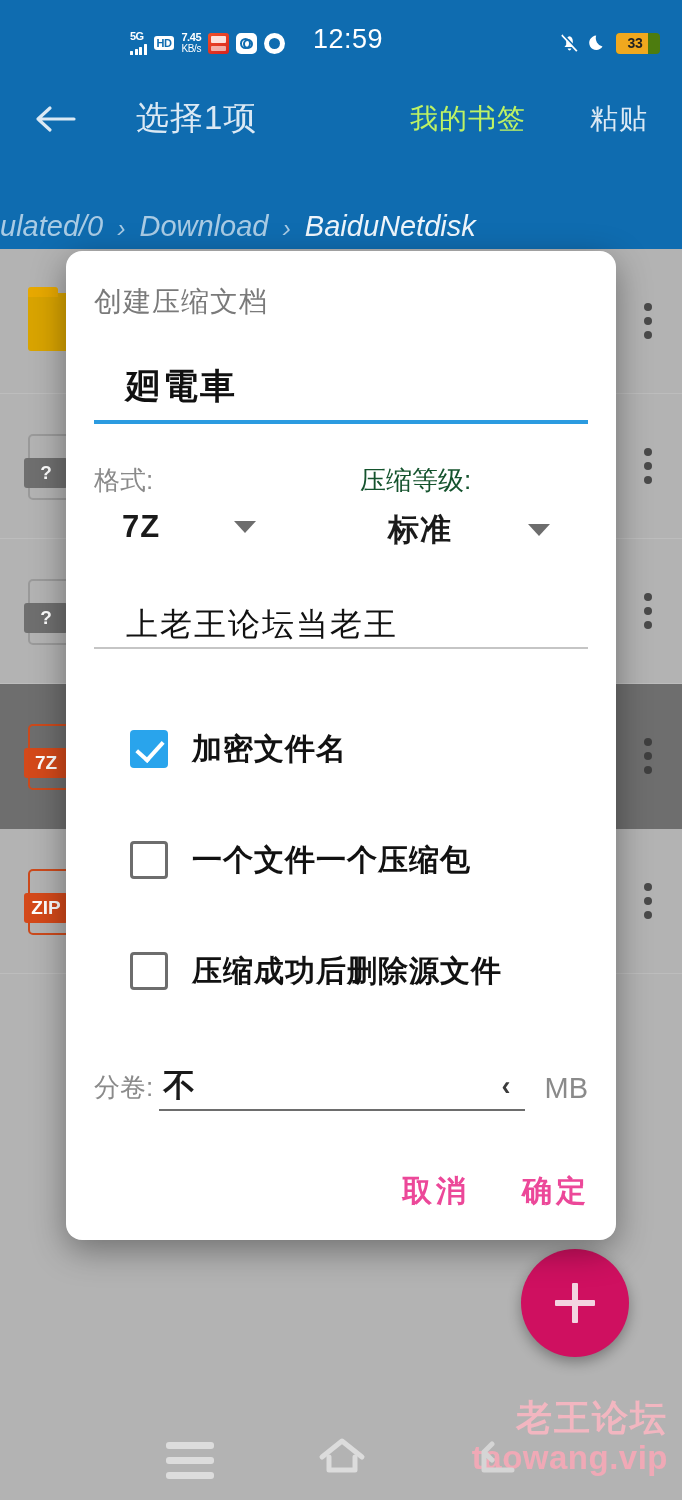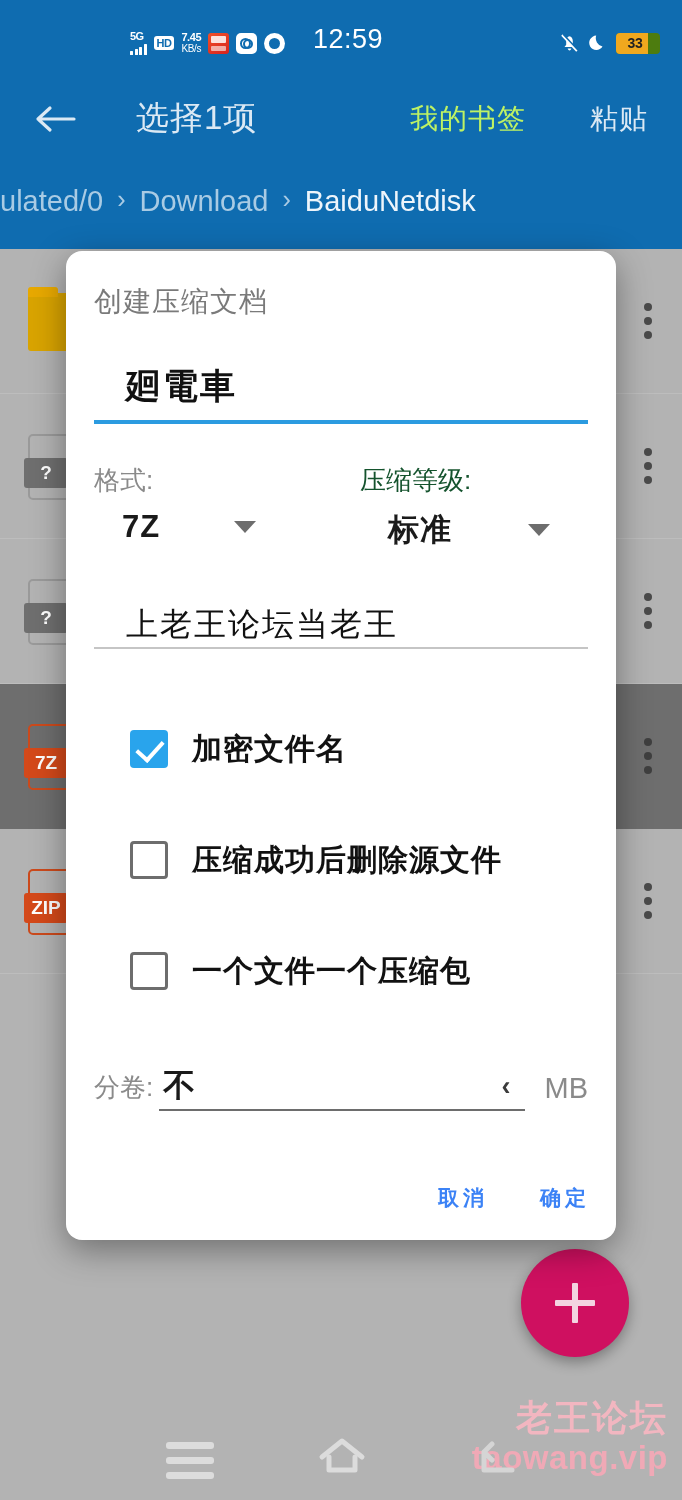--- a/index.html
+++ b/index.html
@@ -85,21 +85,21 @@
   .tb-title {
     position:absolute; left:136px; top:14px;
     font-size:33px; color:#dbe9f4; letter-spacing:1px;
   }
   .tb-action1 { position:absolute; left:410px; top:18px; font-size:28px; color:#bef264; letter-spacing:1px; }
   .tb-action2 { position:absolute; left:590px; top:18px; font-size:28px; color:#dbe9f4; letter-spacing:1px; }
 
   
   .breadcrumb {
     position:absolute; left:0; top:185px; width:682px; height:58px;
-    display:flex; align-items:flex-start; white-space:nowrap;
+    display:flex; align-items:flex-end; white-space:nowrap;font-style:italic;
   }
   .crumb { font-size:29px; color:#a9cbe4; }
   .crumb.current { color:#eef5fb; }
   .crumb-sep { font-size:25px; color:#a9cbe4; margin:0 14px; }
 
   
   .filelist {
     position:absolute; left:0; top:249px; width:682px; height:1160px;
     background:#b3b3b3;
   }
@@ -227,21 +227,21 @@
   }
   .split-value { font-size:32px; color:#1a1a1a; font-weight:bold; padding-left:4px; }
   .split-chev {
     position:absolute; right:14px; top:8px; font-size:27px; color:#3c3c3c; font-weight:bold;
   }
   .split-unit { font-size:29px; color:#8a8a8a; margin-left:20px; padding-bottom:6px; }
 
   .dlg-buttons {
     position:absolute; right:26px; bottom:28px; display:flex; align-items:center; gap:52px;
   }
-  .dlg-btn { font-size:21px; color:#3b82f6; font-weight:bold; letter-spacing:4px; }
+  .dlg-btn { font-size:30px; color:#ec4899; font-weight:bold; letter-spacing:4px; }
 </style>
 </head>
 <body>
 
 <div class="filelist">
   <div class="frow">
     <div class="ficon">
       <div class="folder-ico"></div>
     </div>
     <div class="overflow">
@@ -420,25 +420,25 @@
     <div class="pwd-underline"></div>
   </div>
 
   <div class="checks">
     <div class="check-row">
       <span class="cbox on"></span>
       <span class="check-lbl">加密文件名</span>
     </div>
     <div class="check-row">
       <span class="cbox off"></span>
-      <span class="check-lbl">压缩成功后删除源文件</span>
+      <span class="check-lbl">一个文件一个压缩包</span>
     </div>
     <div class="check-row">
       <span class="cbox off"></span>
-      <span class="check-lbl">一个文件一个压缩包</span>
+      <span class="check-lbl">压缩成功后删除源文件</span>
     </div>
   </div>
 
   <div class="split-row">
     <span class="split-lbl">分卷:</span>
     <span class="split-input">
       <span class="split-value">不</span>
       <span class="split-chev">‹</span>
     </span>
     <span class="split-unit">MB</span>

